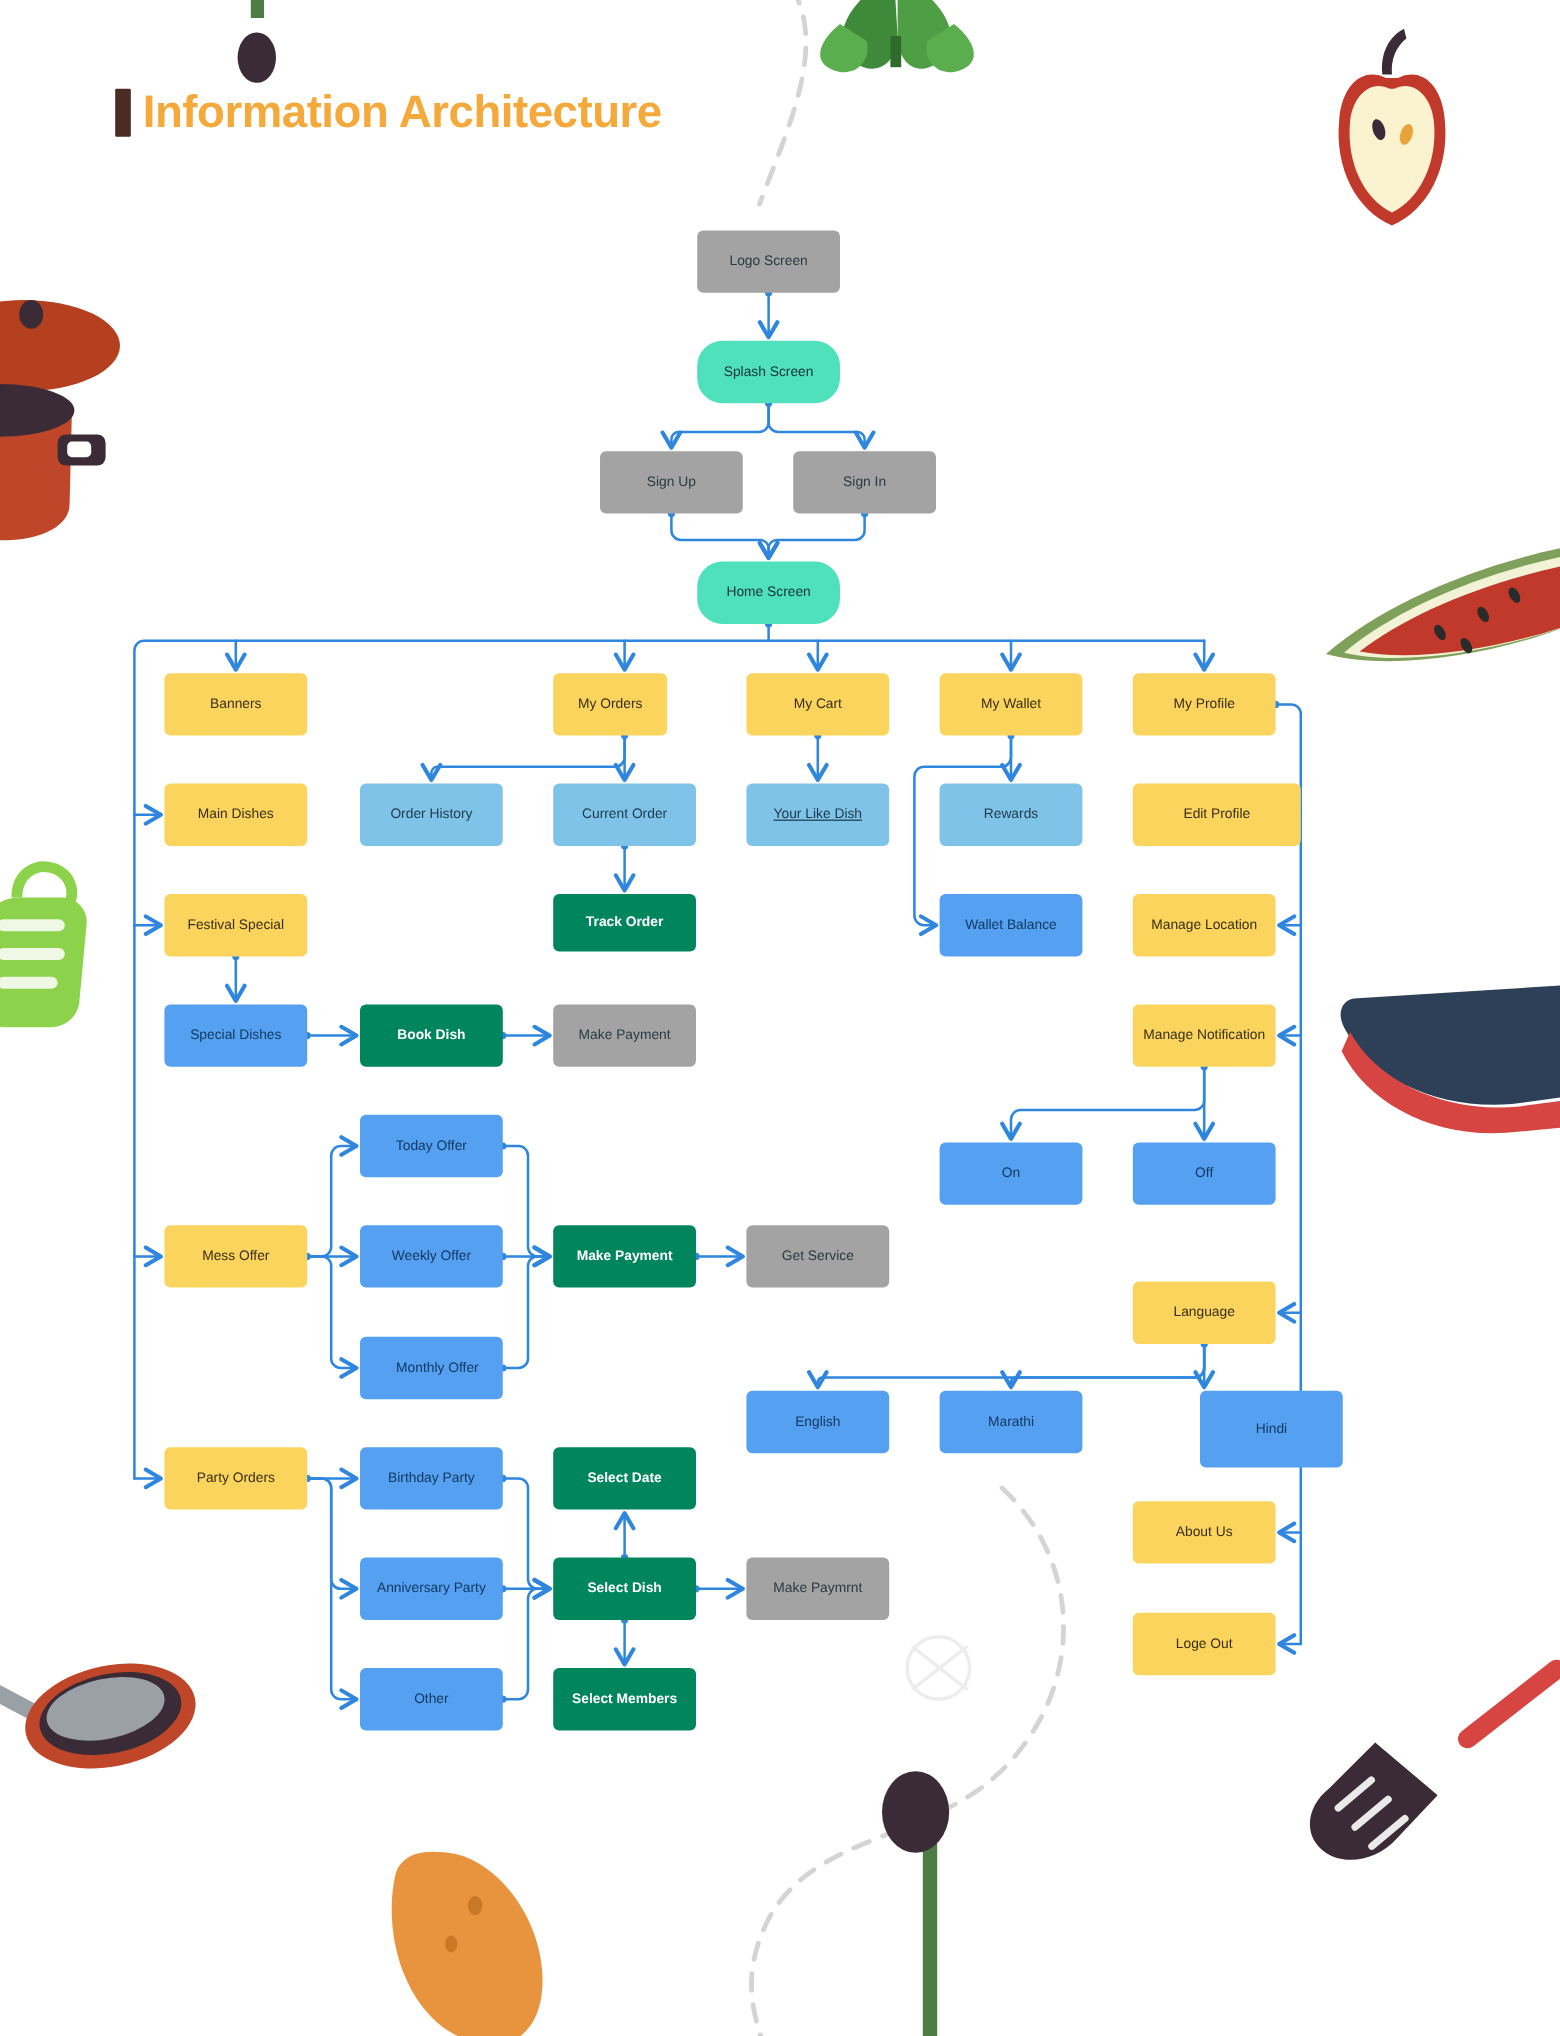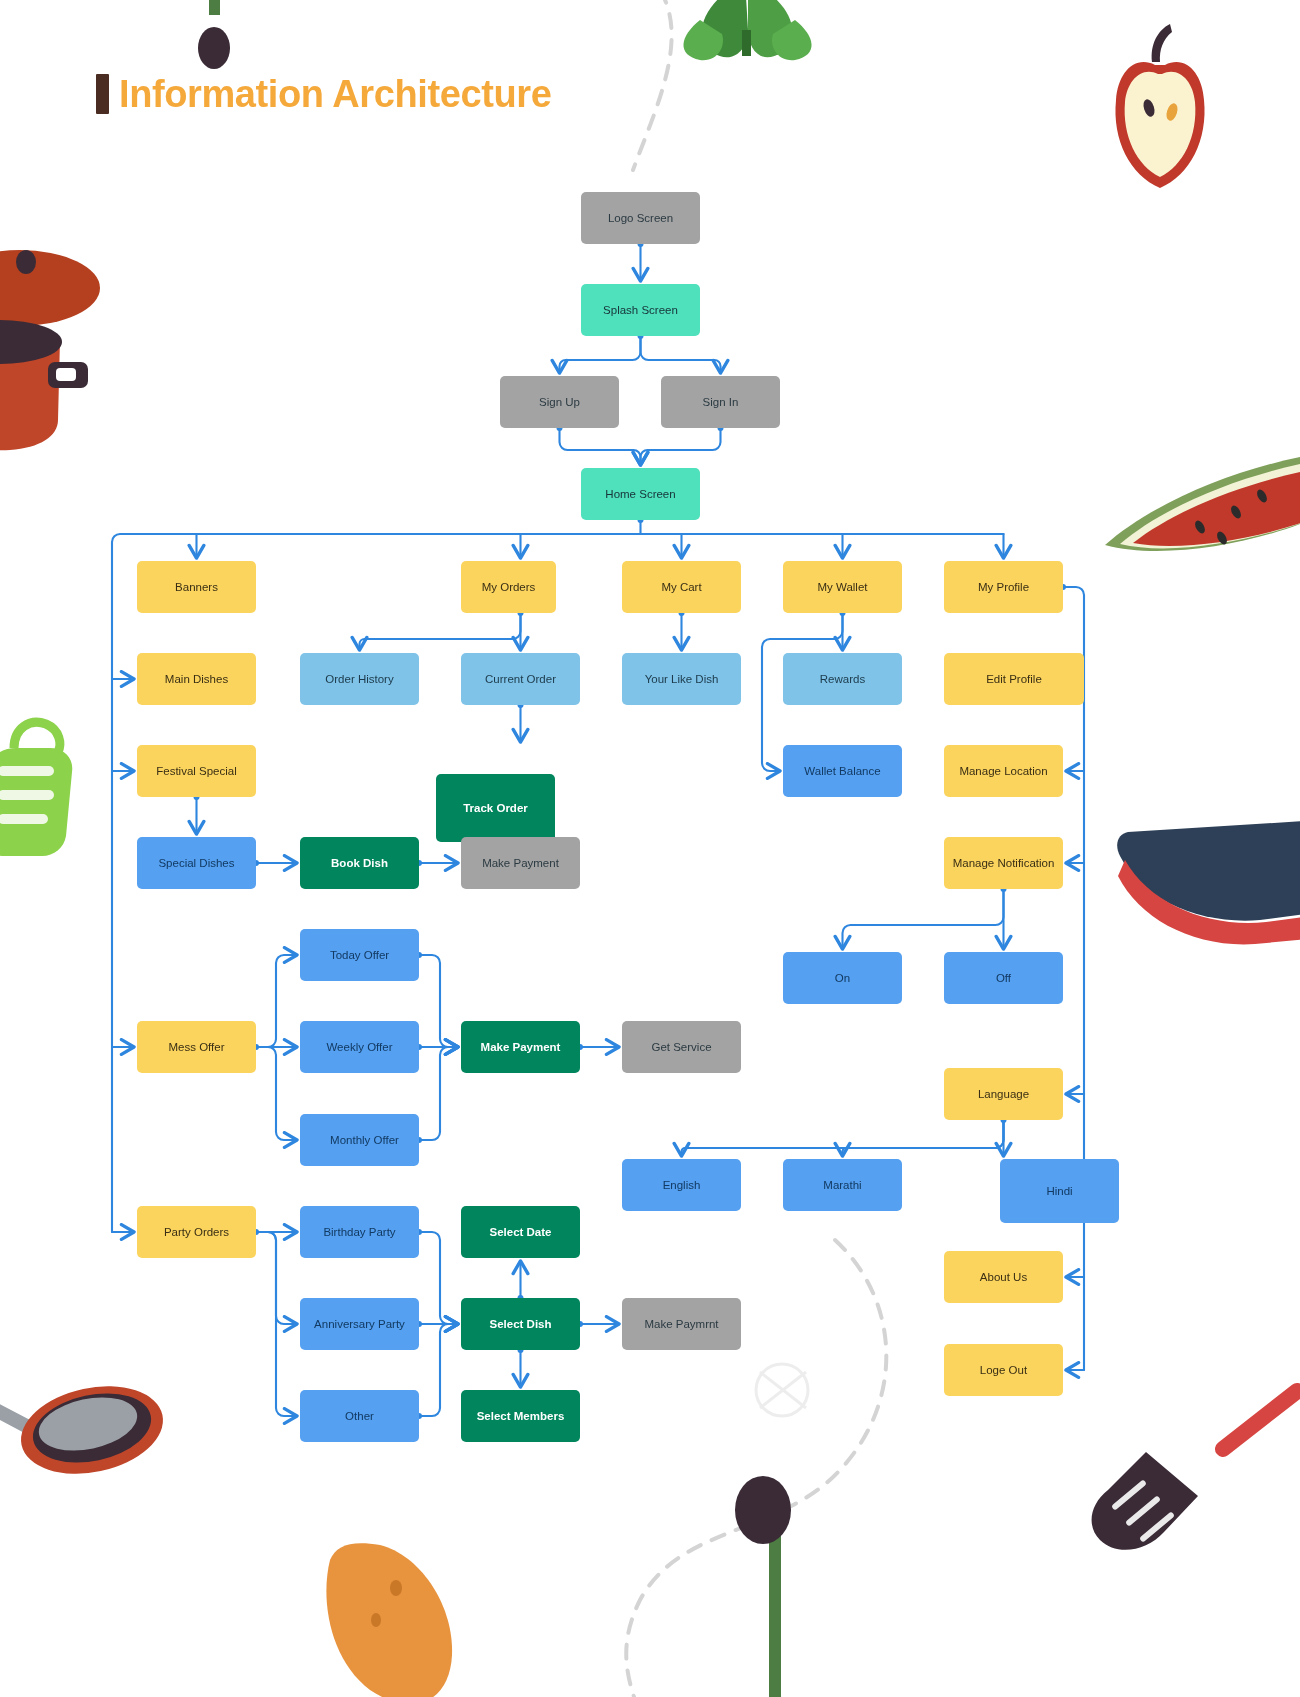--- a/index.html
+++ b/index.html
@@ -29,21 +29,21 @@
     position: absolute;
     display: flex; align-items: center; justify-content: center;
     text-align: center;
     border-radius: 5px;
     font-size: 11.5px;
     line-height: 1.25;
     padding: 2px 6px;
     z-index: 5;
   }
   .n-gray   { background: #a3a3a3; color: #2B3A42; }
-  .n-mint   { background: #4FE0BC; color: #17333A; }
+  .n-mint   { background: #4FE0BC; color: #17333A; border-radius: 21px; }
   .n-yellow { background: #FBD45E; color: #3A2F14; }
   .n-ltblue { background: #7FC3E8; color: #1C3A4B; }
   .n-blue   { background: #55A0F0; color: #123A63; }
   .n-green  { background: #00855C; color: #ffffff; font-weight: bold; }
 
   
   #wires { position:absolute; left:0; top:0; width:1300px; height:1697px; z-index:2; }
   #decor { position:absolute; left:0; top:0; width:1300px; height:1697px; z-index:1; }
 </style>
 </head>
@@ -271,33 +271,33 @@
     </div>
     <div class="node n-yellow" style="left: 137px; top: 653px; width: 119px; height: 52px;">
       <span>Main Dishes</span>
     </div>
     <div class="node n-ltblue" style="left: 300px; top: 653px; width: 119px; height: 52px;">
       <span>Order History</span>
     </div>
     <div class="node n-ltblue" style="left: 461px; top: 653px; width: 119px; height: 52px;">
       <span>Current Order</span>
     </div>
-    <div class="node n-ltblue" style="left: 622px; top: 653px; width: 119px; height: 52px;">
+    <div class="node n-ltblue" style="left: 622px; top: 653px; width: 119px; height: 52px; text-decoration: underline;">
       <span>Your Like Dish</span>
     </div>
     <div class="node n-ltblue" style="left: 783px; top: 653px; width: 119px; height: 52px;">
       <span>Rewards</span>
     </div>
     <div class="node n-yellow" style="left: 944px; top: 653px; width: 140px; height: 52px;">
       <span>Edit Profile</span>
     </div>
     <div class="node n-yellow" style="left: 137px; top: 745px; width: 119px; height: 52px;">
       <span>Festival Special</span>
     </div>
-    <div class="node n-green" style="left: 436px; top: 745px; width: 119px; height: 68px; margin-top: 29px;">
+    <div class="node n-green" style="left: 461px; top: 745px; width: 119px; height: 48px;">
       <span>Track Order</span>
     </div>
     <div class="node n-blue" style="left: 783px; top: 745px; width: 119px; height: 52px;">
       <span>Wallet Balance</span>
     </div>
     <div class="node n-yellow" style="left: 944px; top: 745px; width: 119px; height: 52px;">
       <span>Manage Location</span>
     </div>
     <div class="node n-blue" style="left: 137px; top: 837px; width: 119px; height: 52px;">
       <span>Special Dishes</span>

